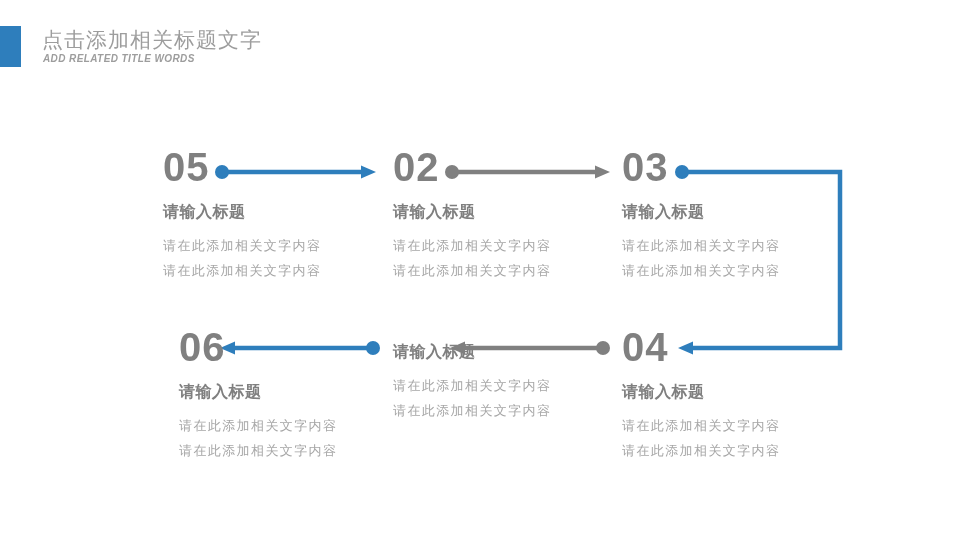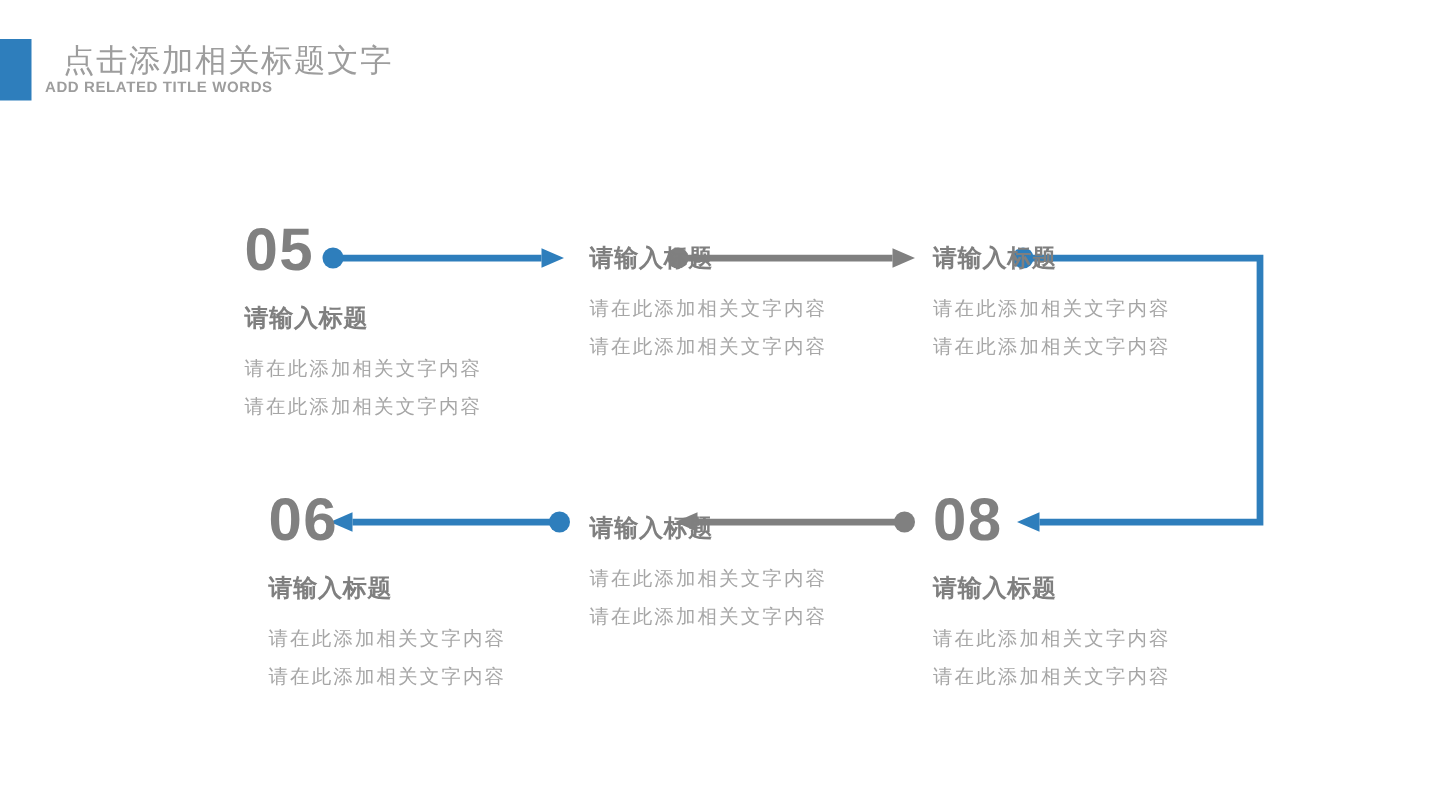--- a/index.html
+++ b/index.html
@@ -19,26 +19,27 @@
   .header-title {
     position: absolute;
     left: 42px; top: 26px;
     font-size: 21px;
     color: var(--header-gray, #9D9D9D);
     letter-spacing: 1px;
     white-space: nowrap;
   }
   .header-sub {
     position: absolute;
-    left: 30px; top: 53px;
+    left: 43px; top: 53px;
     font-size: 10px;
     font-weight: bold;
     color: var(--header-gray, #9D9D9D);
     letter-spacing: 0.4px;
     white-space: nowrap;
+    font-style: italic;
   }
   .connector-layer {
     position: absolute;
     left: 0; top: 0;
     width: 960px; height: 540px;
     pointer-events: none;
   }
   .step {
     position: absolute;
     width: 230px;
@@ -109,33 +110,35 @@
   </svg>
 
 <div class="step s1">
   <div class="num">05</div>
   <div class="title">请输入标题</div>
   <div class="line first">请在此添加相关文字内容</div>
   <div class="line">请在此添加相关文字内容</div>
 </div>
 
 <div class="step s2">
+  <div class="num">02</div>
   <div class="title">请输入标题</div>
   <div class="line first">请在此添加相关文字内容</div>
   <div class="line">请在此添加相关文字内容</div>
 </div>
 
 <div class="step s3">
+  <div class="num">03</div>
   <div class="title">请输入标题</div>
   <div class="line first">请在此添加相关文字内容</div>
   <div class="line">请在此添加相关文字内容</div>
 </div>
 
 <div class="step s4">
-  <div class="num">08</div>
+  <div class="num">04</div>
   <div class="title">请输入标题</div>
   <div class="line first">请在此添加相关文字内容</div>
   <div class="line">请在此添加相关文字内容</div>
 </div>
 
 <div class="step s5">
   <div class="title">请输入标题</div>
   <div class="line first">请在此添加相关文字内容</div>
   <div class="line">请在此添加相关文字内容</div>
 </div>

